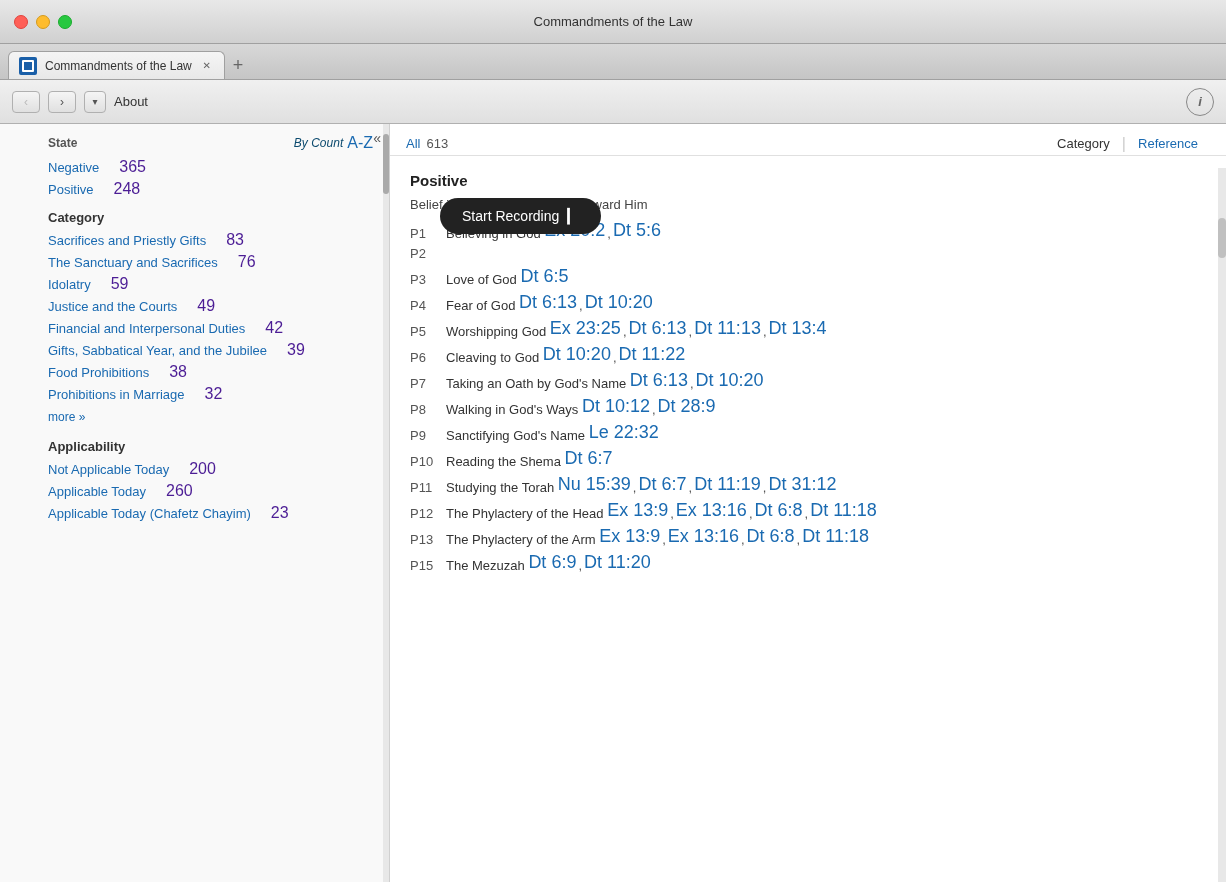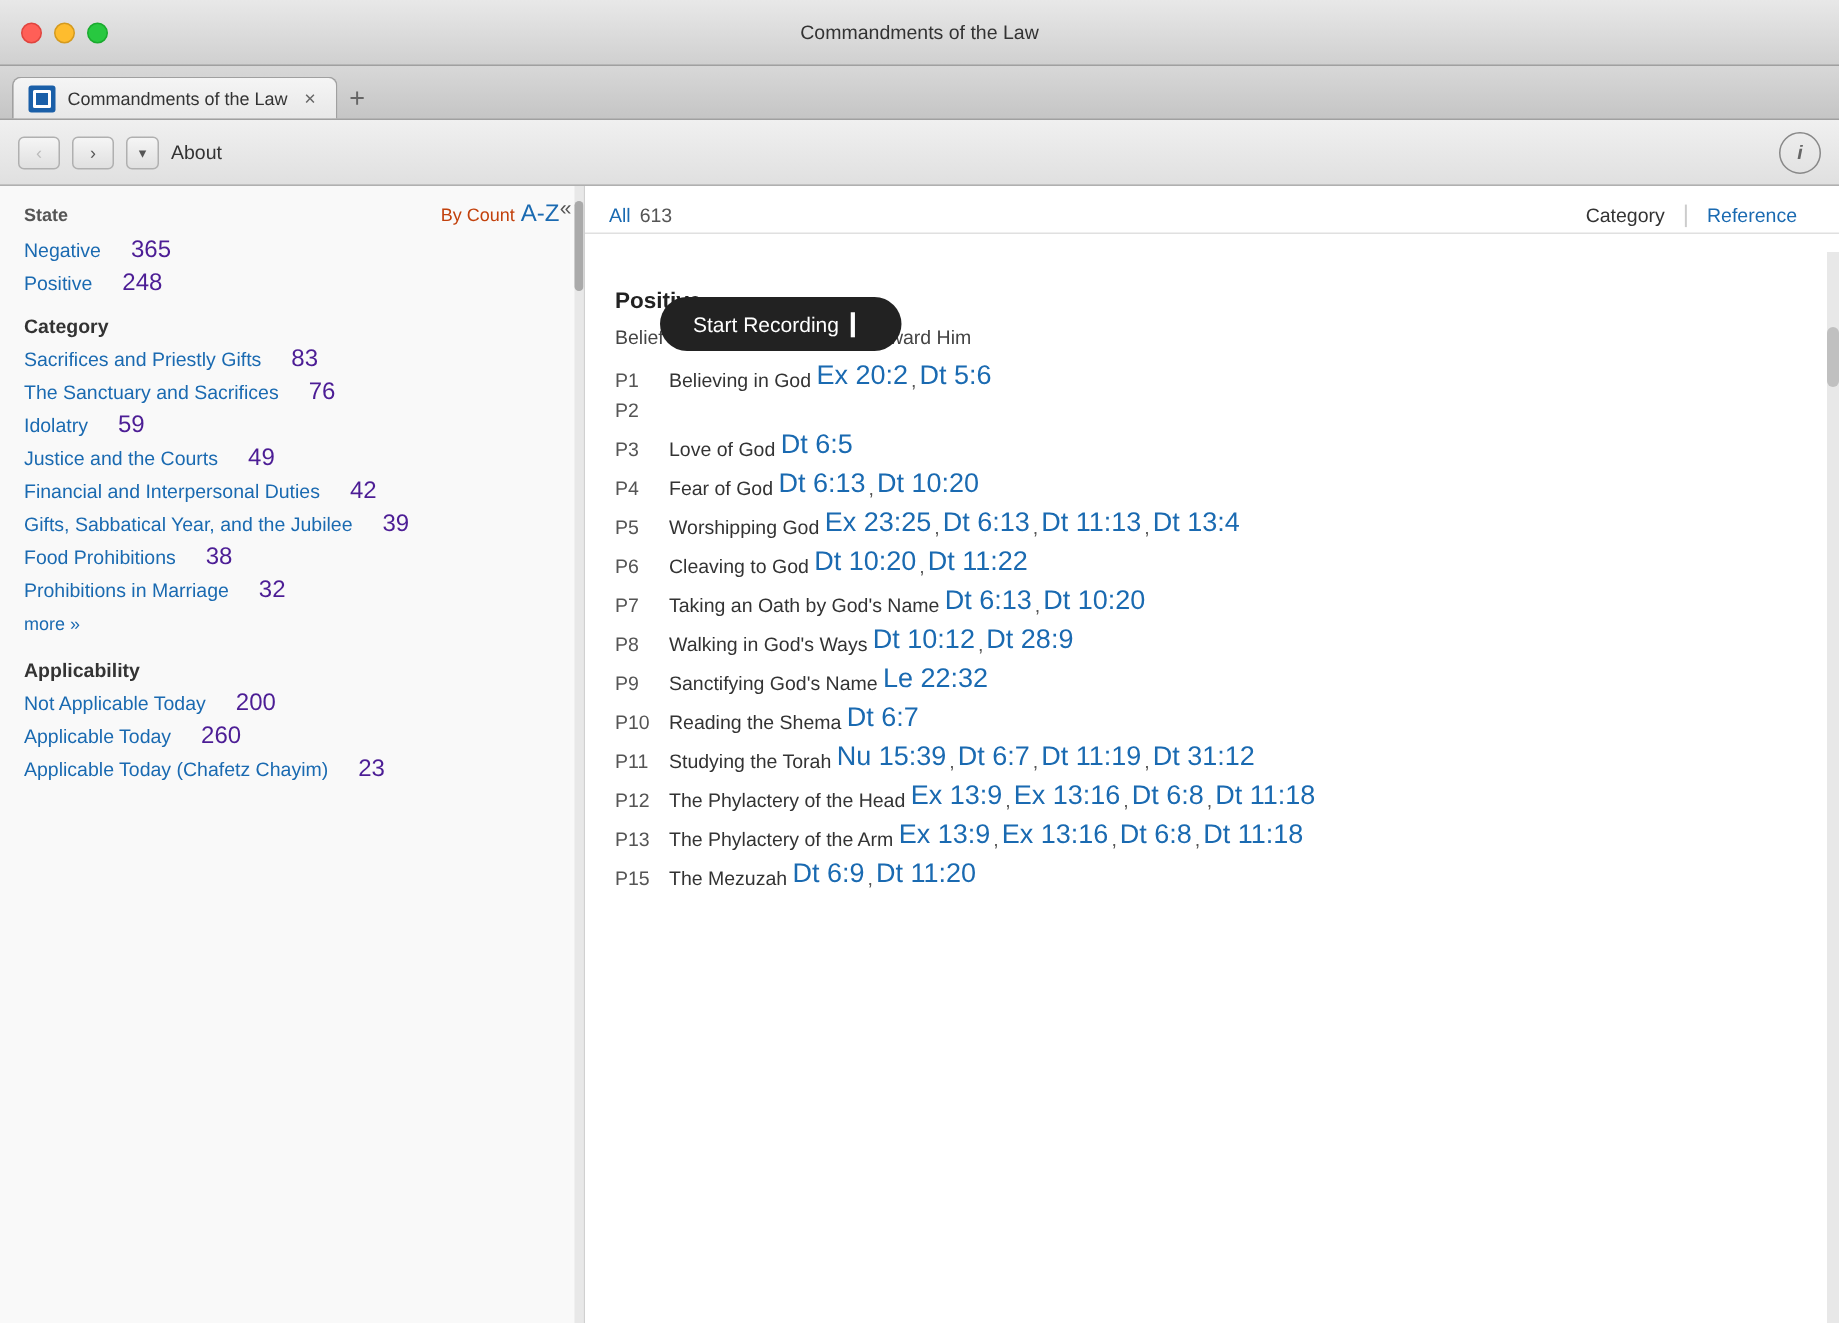--- a/index.html
+++ b/index.html
@@ -188,20 +188,21 @@
       font-size: 14px;
       color: #555;
       cursor: pointer;
       background: none;
       border: none;
     }
     .sidebar-scroll {
       overflow-y: auto;
       height: 100%;
       padding: 10px 16px;
+      margin-left: 32px;
     }
 
     
     .sidebar-scrollbar {
       position: absolute;
       right: 0;
       top: 0;
       width: 6px;
       height: 100%;
       background: #e8e8e8;
@@ -227,21 +228,22 @@
       color: #555;
       font-weight: 600;
     }
     .sidebar-sort-options {
       display: flex;
       gap: 4px;
       align-items: center;
     }
     .sidebar-sort-text {
       font-size: 12px;
-      color: #c2410c;
+      color: #0c4a6e;
+      font-style: italic;
     }
     .sidebar-sort-link {
       font-size: 16px;
       color: #1a6ab1;
       cursor: pointer;
       text-decoration: none;
     }
     .sidebar-item {
       font-size: 13px;
       color: #1a6ab1;
@@ -266,21 +268,20 @@
       cursor: pointer;
     }
 
     
     .main-panel {
       flex: 1;
       overflow: hidden;
       position: relative;
       display: flex;
       flex-direction: column;
-      gap: 20px;
     }
 
     
     .main-top-bar {
       display: flex;
       align-items: center;
       padding: 8px 16px 0 16px;
       border-bottom: 1px solid #e0e0e0;
       gap: 0;
     }

